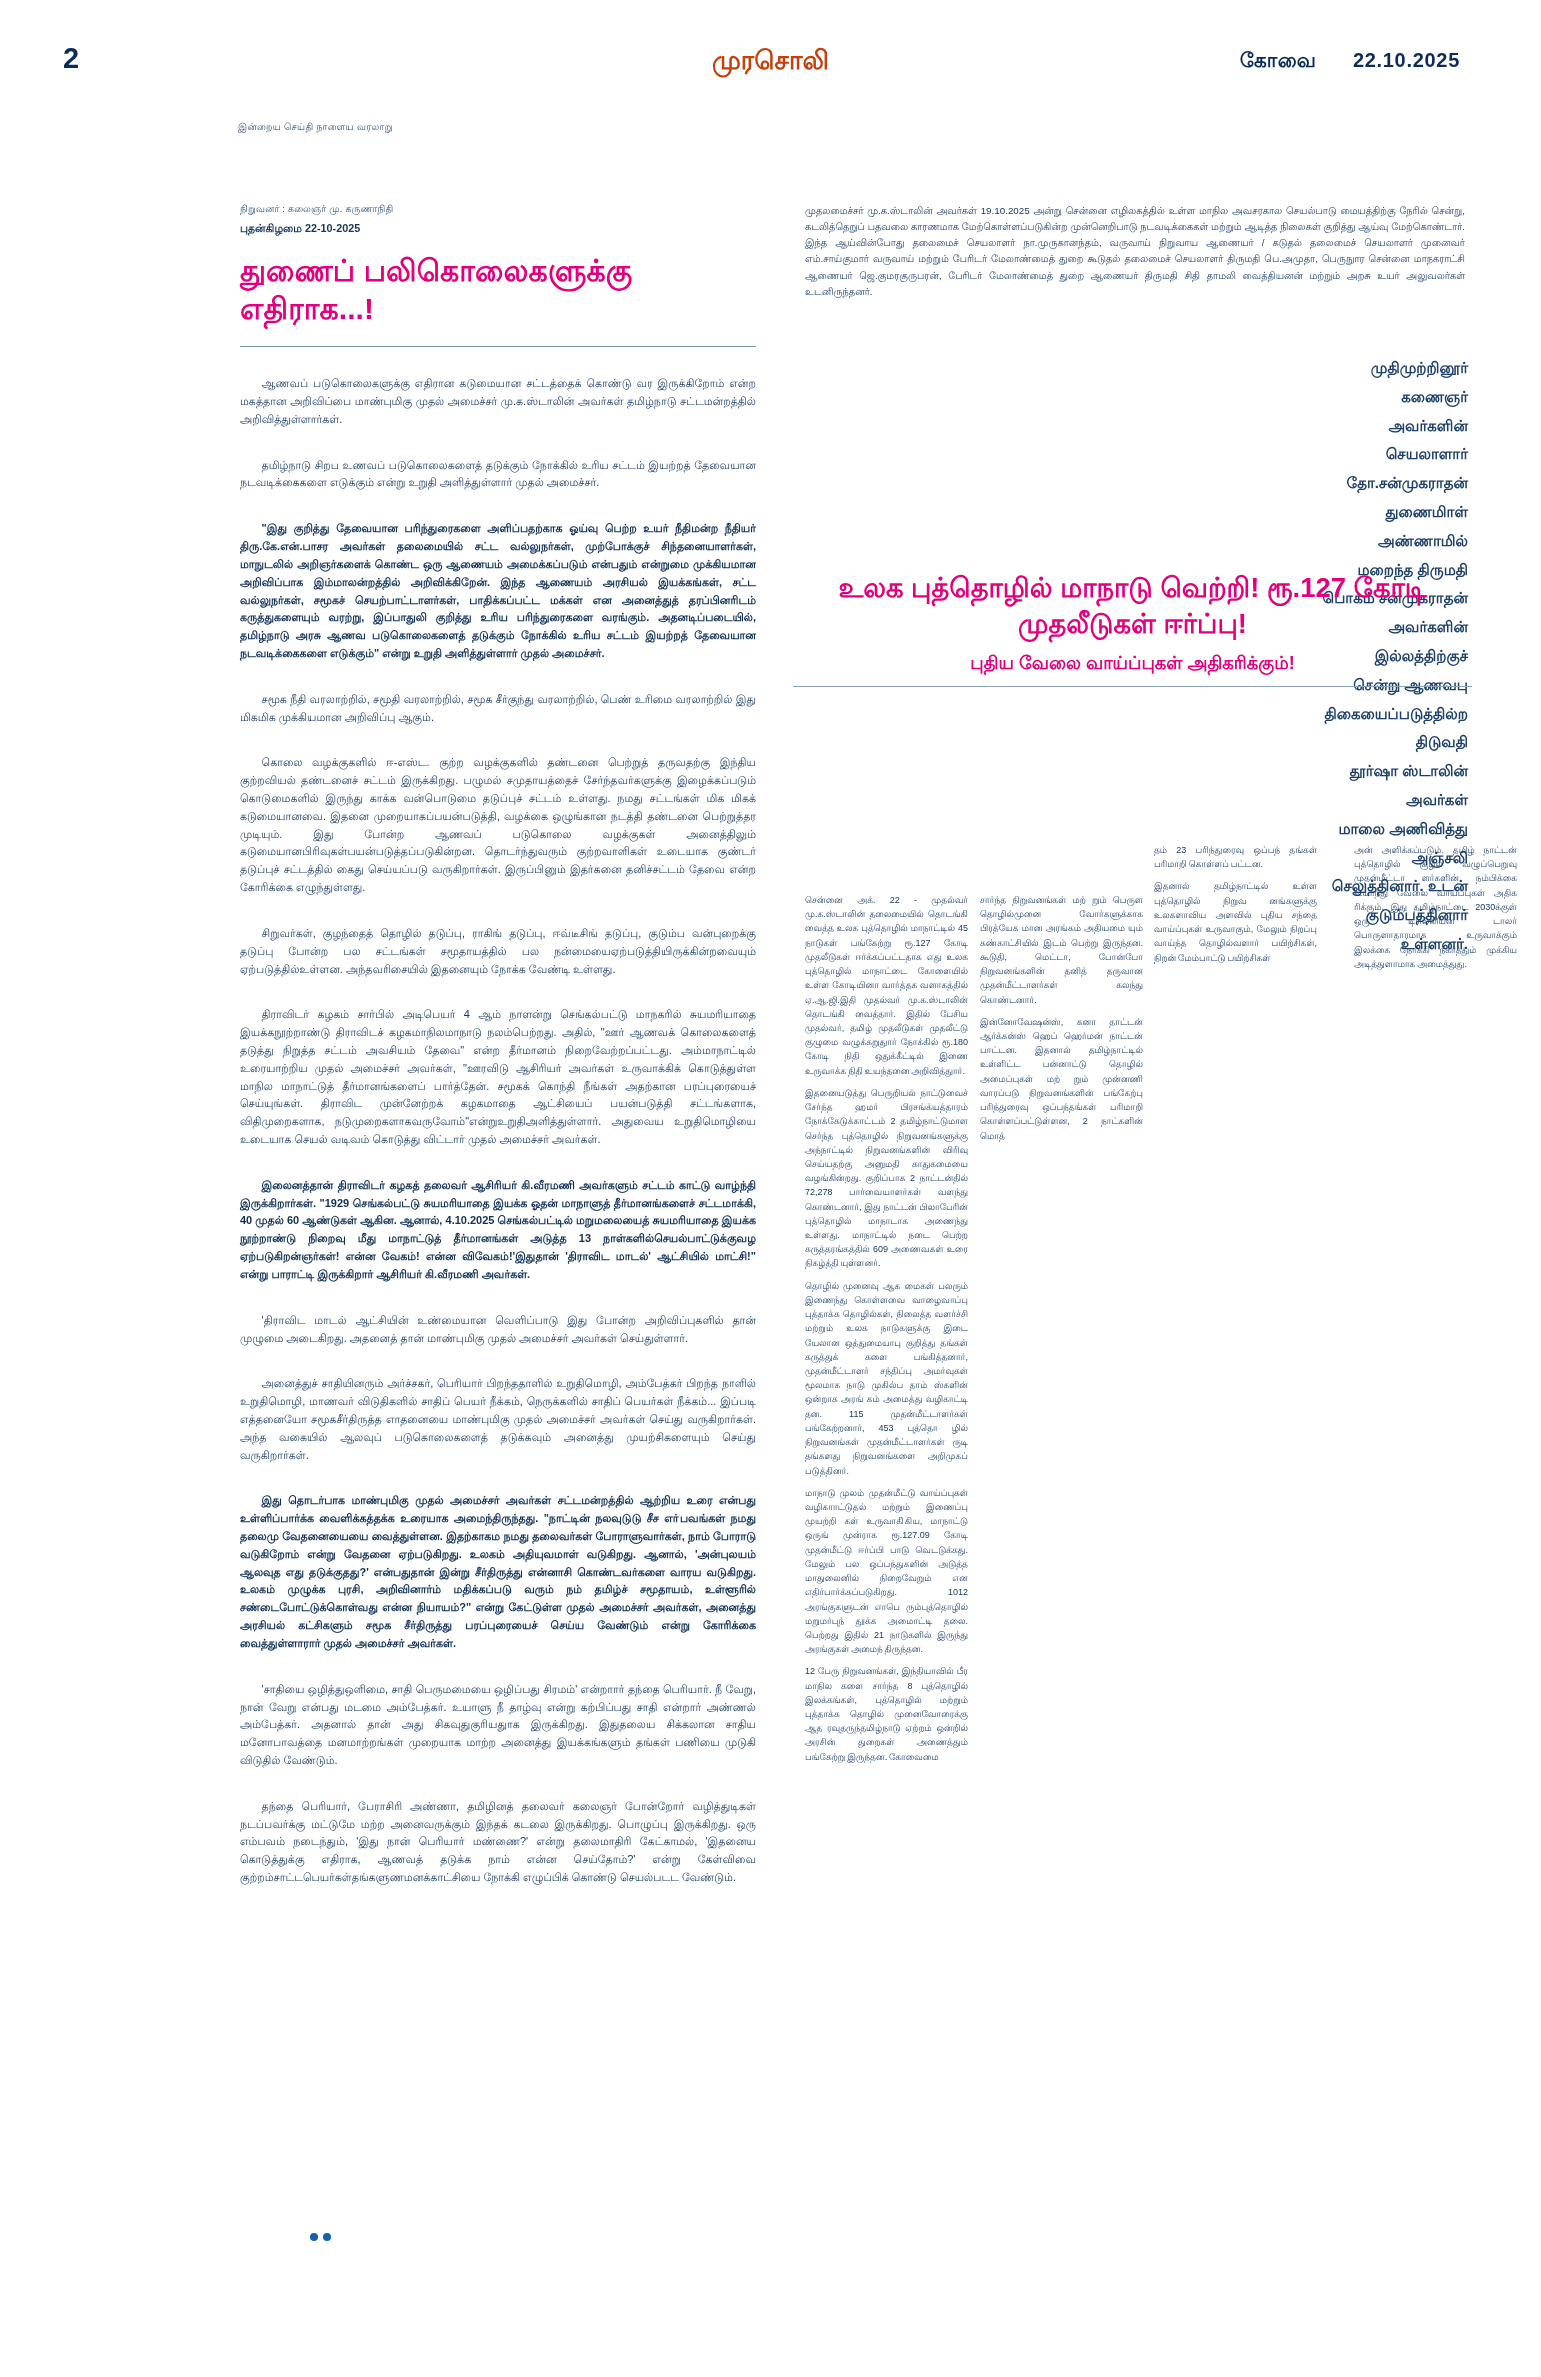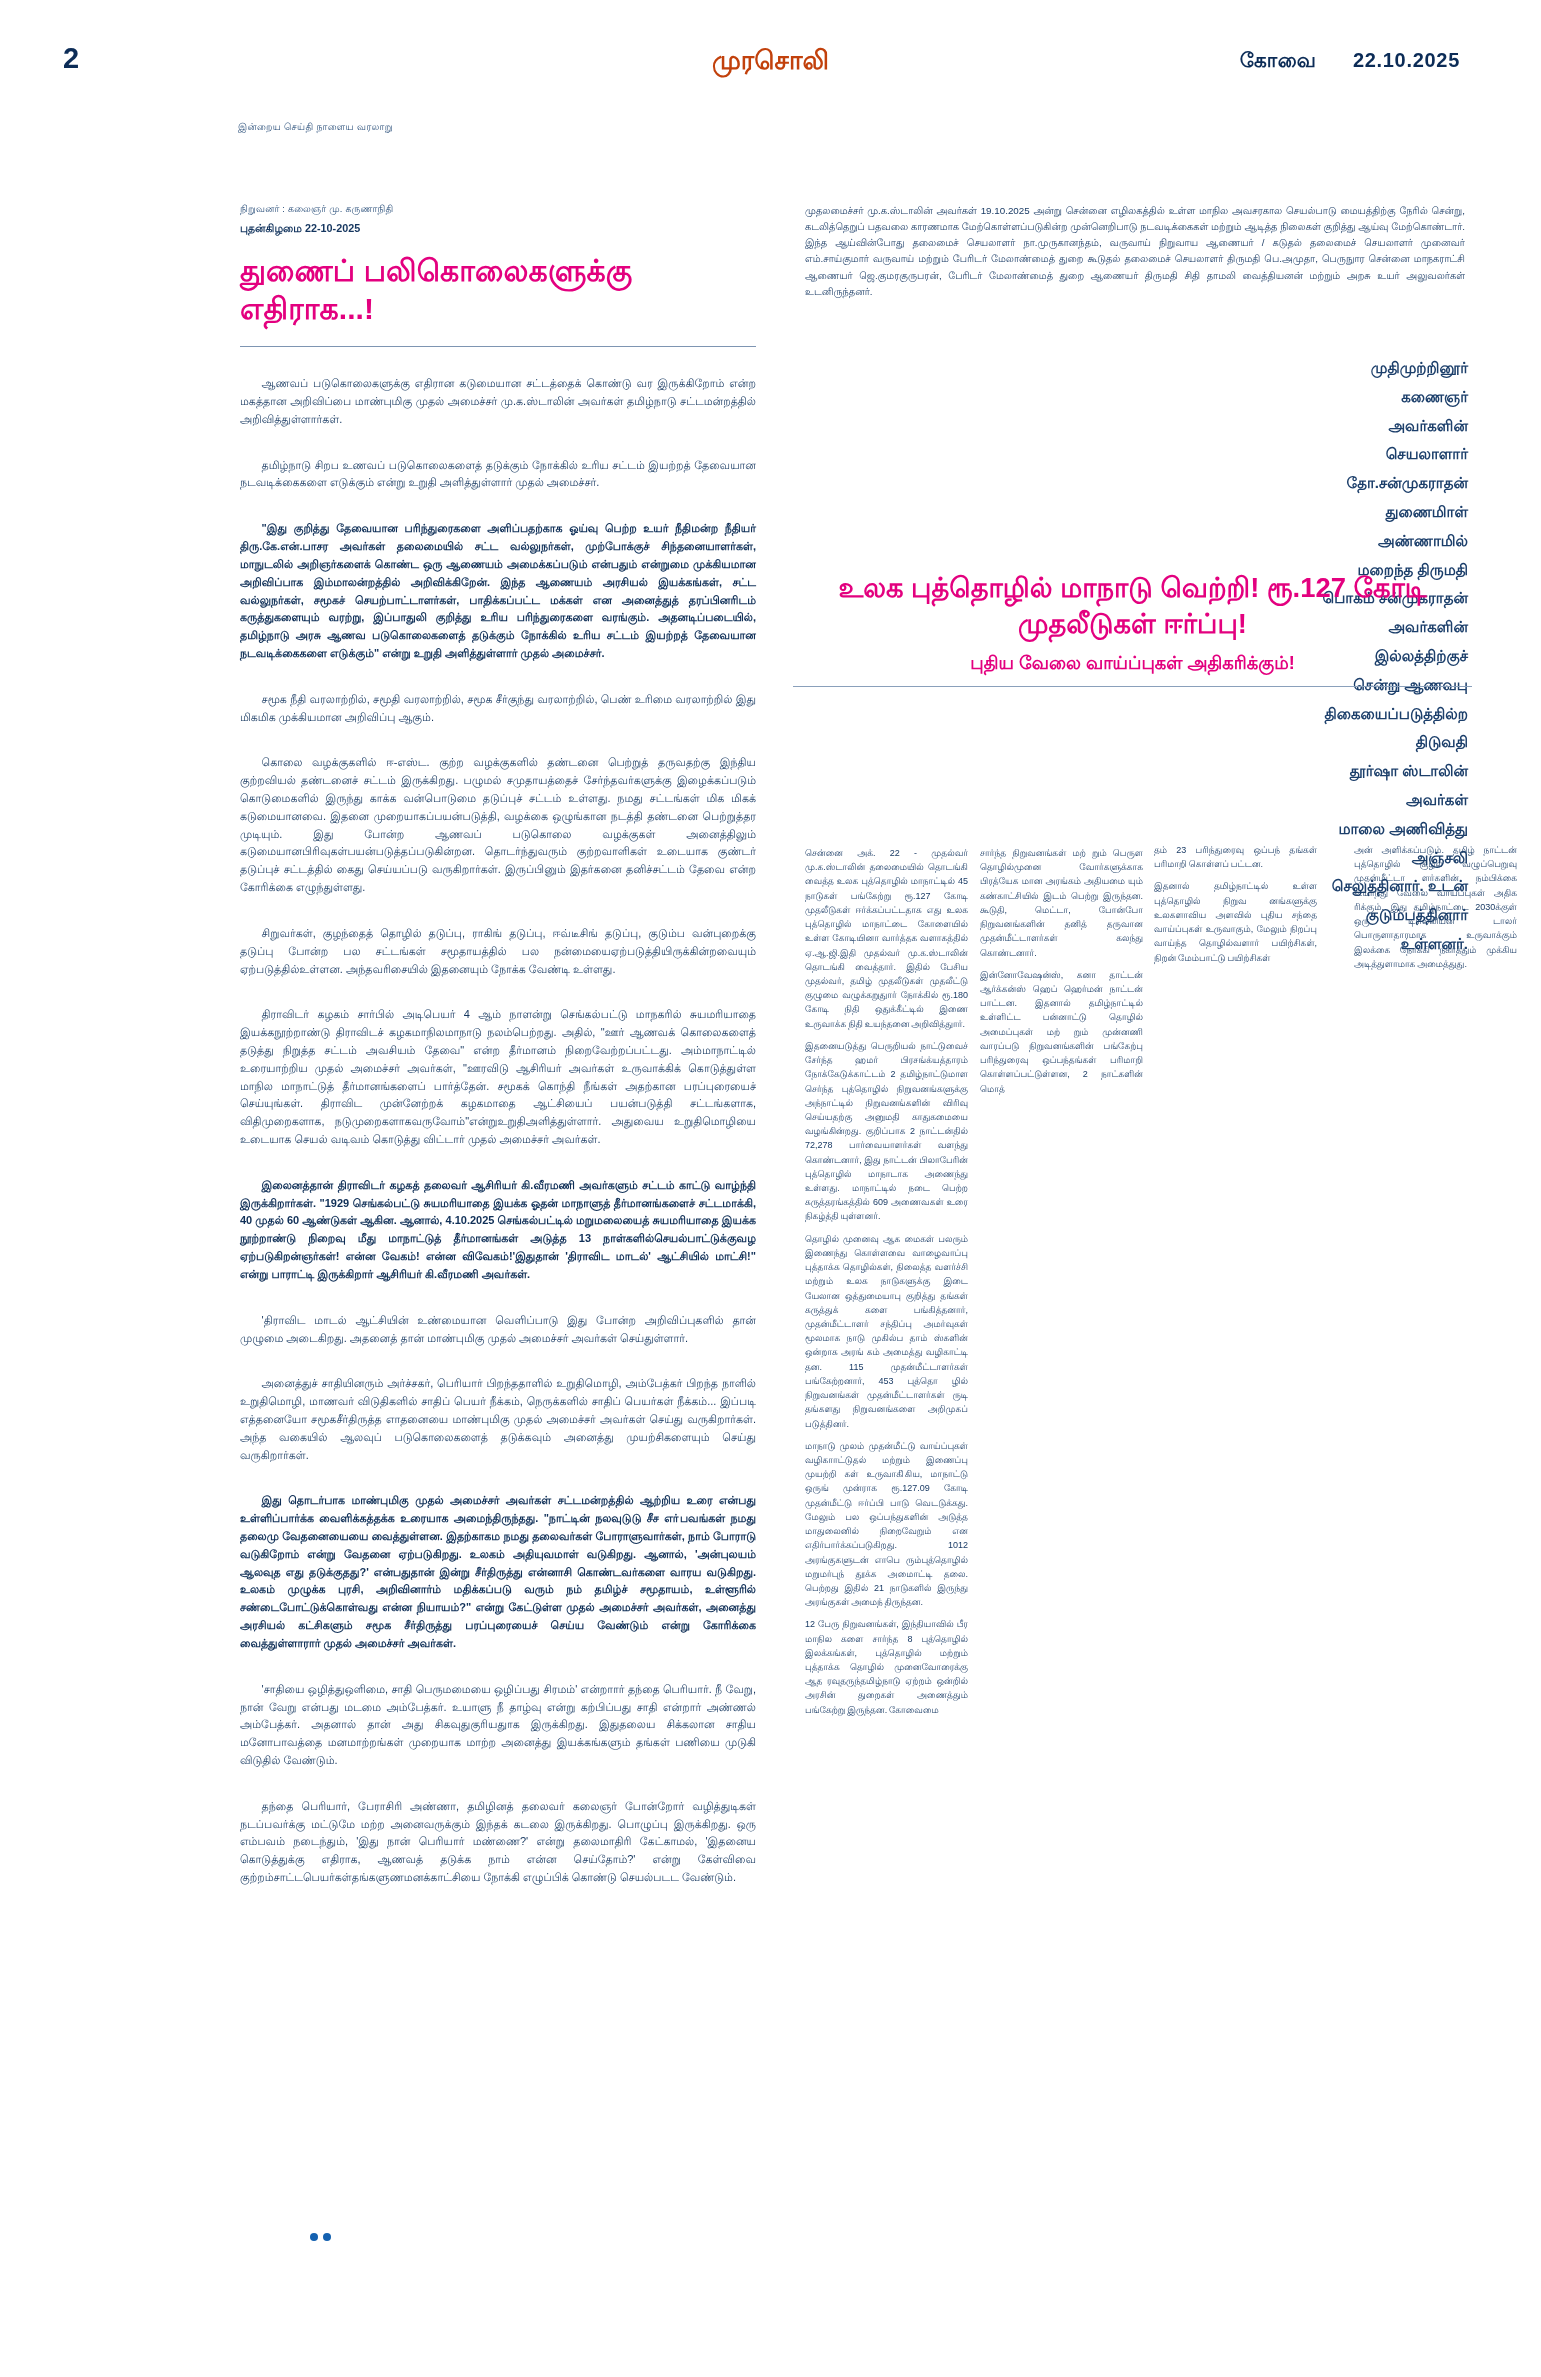--- a/index.html
+++ b/index.html
@@ -41,21 +41,21 @@
     font-size:9.4px; color:#2a4f7a; letter-spacing:0.4px;
   }
 
   
   .col-left {
     position:absolute;
     left:240px; top:203px; width:516px;
   }
   .col-mid {
     position:absolute;
-    left:805px; top:846px; width:339px;
+    left:805px; top:893px; width:339px;
   }
   .col-right {
     position:absolute;
     left:1162px; top:843px; width:303px;
   }
 
   
   .byline-kicker {
     font-size:9.4px; color:#2a4f7a; margin-bottom:7.2px; letter-spacing:0.2px;
   }

